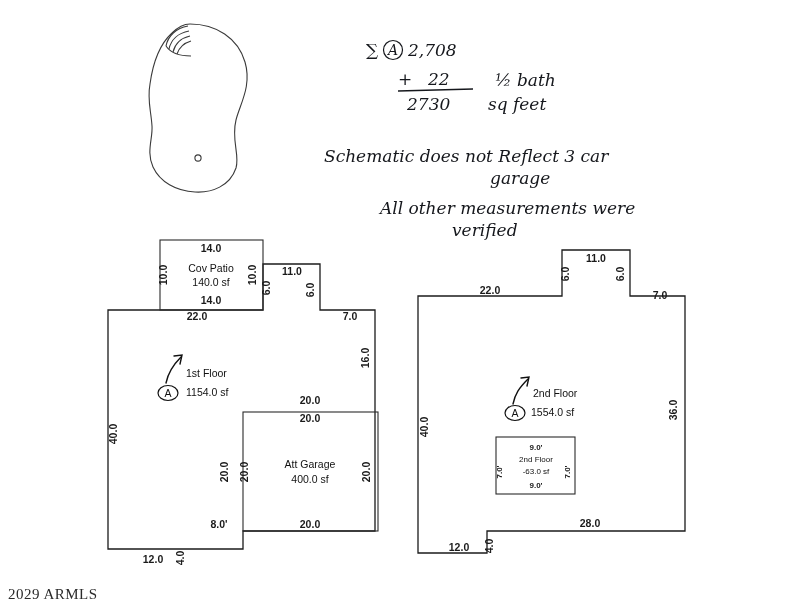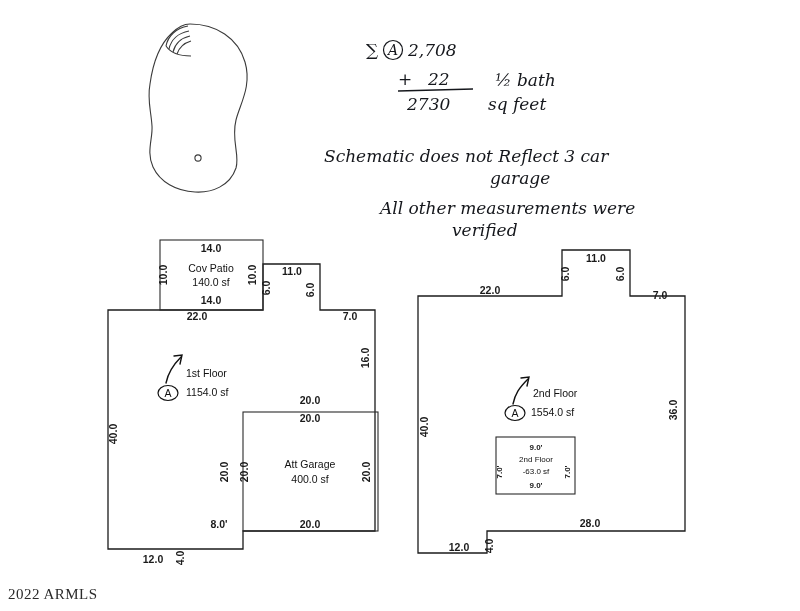--- a/index.html
+++ b/index.html
@@ -238,15 +238,15 @@
       <path class="marker-line" d="M 513,404 C 515,394 519,388 528,379"></path>
       <path class="marker-line" d="M 521,378 L 529,377 L 527,386"></path>
       <ellipse cx="515" cy="413" rx="10" ry="7.5" fill="none" stroke="#111111" stroke-width="1.2"></ellipse>
       <text class="area-text" x="515" y="417" text-anchor="middle">A</text>
       <text class="area-text" x="533" y="397">2nd Floor</text>
       <text class="area-text" x="531" y="416">1554.0 sf</text>
     </g>
 
   </svg>
 
-  <div class="watermark">2022 ARMLS</div>
+  <div class="watermark">2029 ARMLS</div>
 
 </div>
 
 </body></html>

